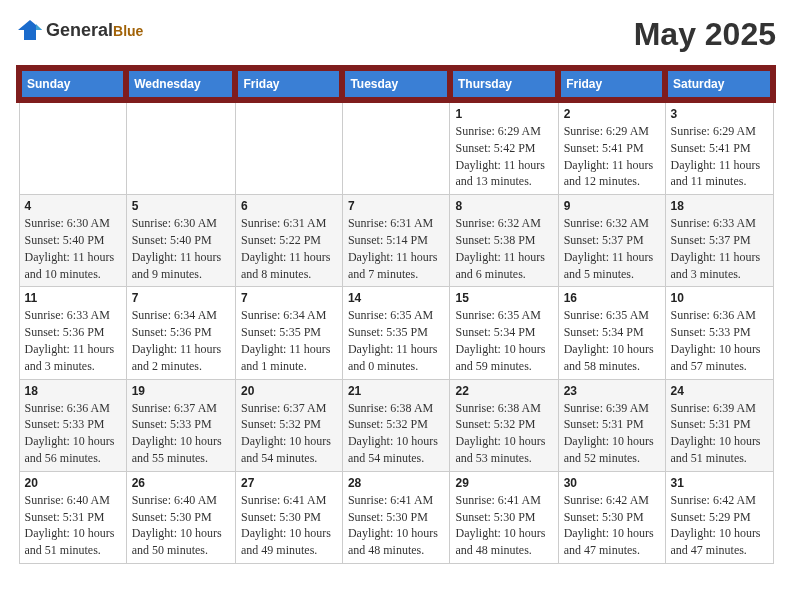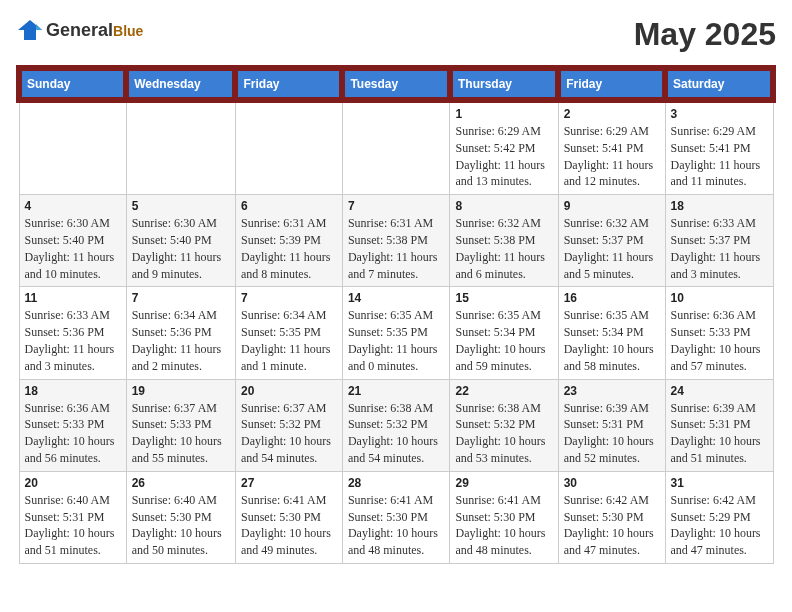--- a/index.html
+++ b/index.html
@@ -157,27 +157,27 @@
         </td>
         <td>
           <span class="day-num">5</span>
           <div class="day-info">Sunrise: 6:30 AM
 Sunset: 5:40 PM
 Daylight: 11 hours and 9 minutes.</div>
         </td>
         <td>
           <span class="day-num">6</span>
           <div class="day-info">Sunrise: 6:31 AM
-Sunset: 5:39 PM
+Sunset: 5:22 PM
 Daylight: 11 hours and 8 minutes.</div>
         </td>
         <td>
           <span class="day-num">7</span>
           <div class="day-info">Sunrise: 6:31 AM
-Sunset: 5:38 PM
+Sunset: 5:14 PM
 Daylight: 11 hours and 7 minutes.</div>
         </td>
         <td>
           <span class="day-num">8</span>
           <div class="day-info">Sunrise: 6:32 AM
 Sunset: 5:38 PM
 Daylight: 11 hours and 6 minutes.</div>
         </td>
         <td>
           <span class="day-num">9</span>

